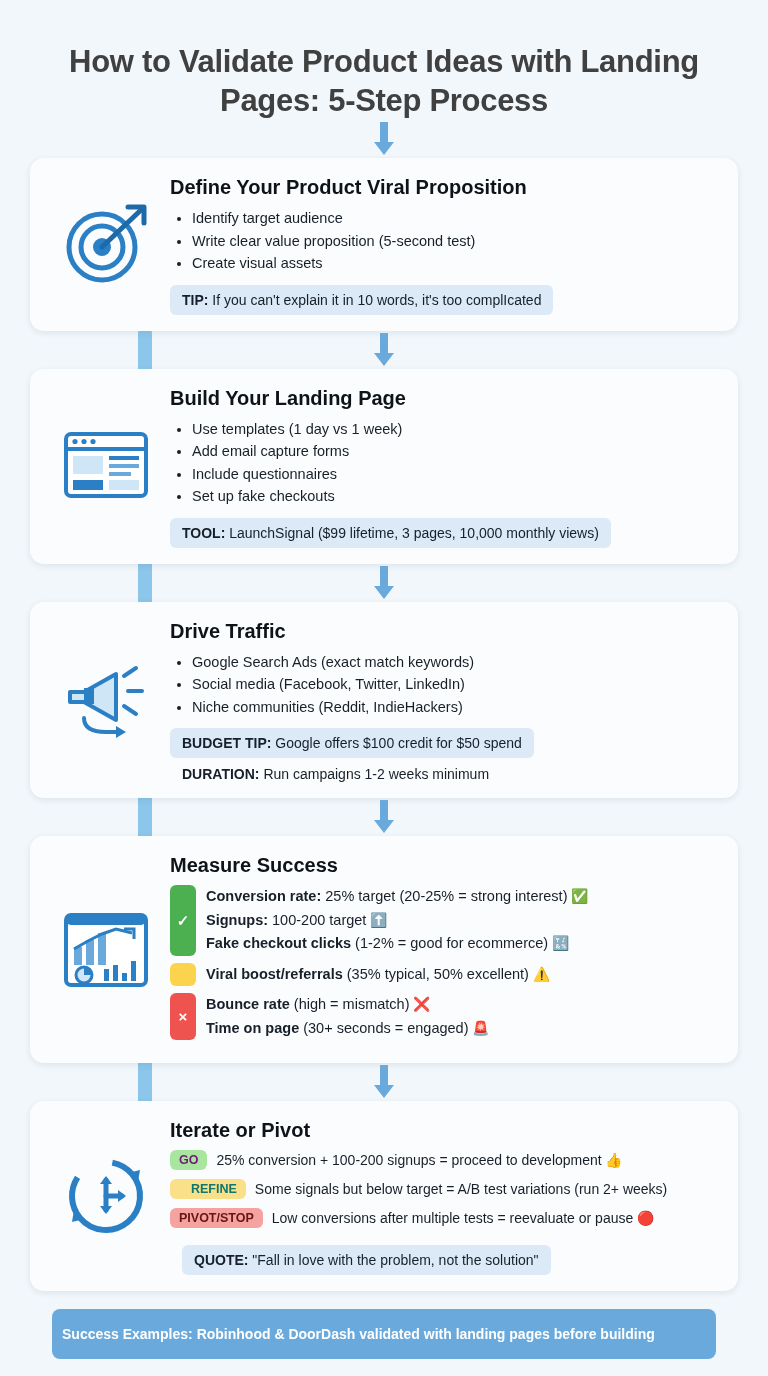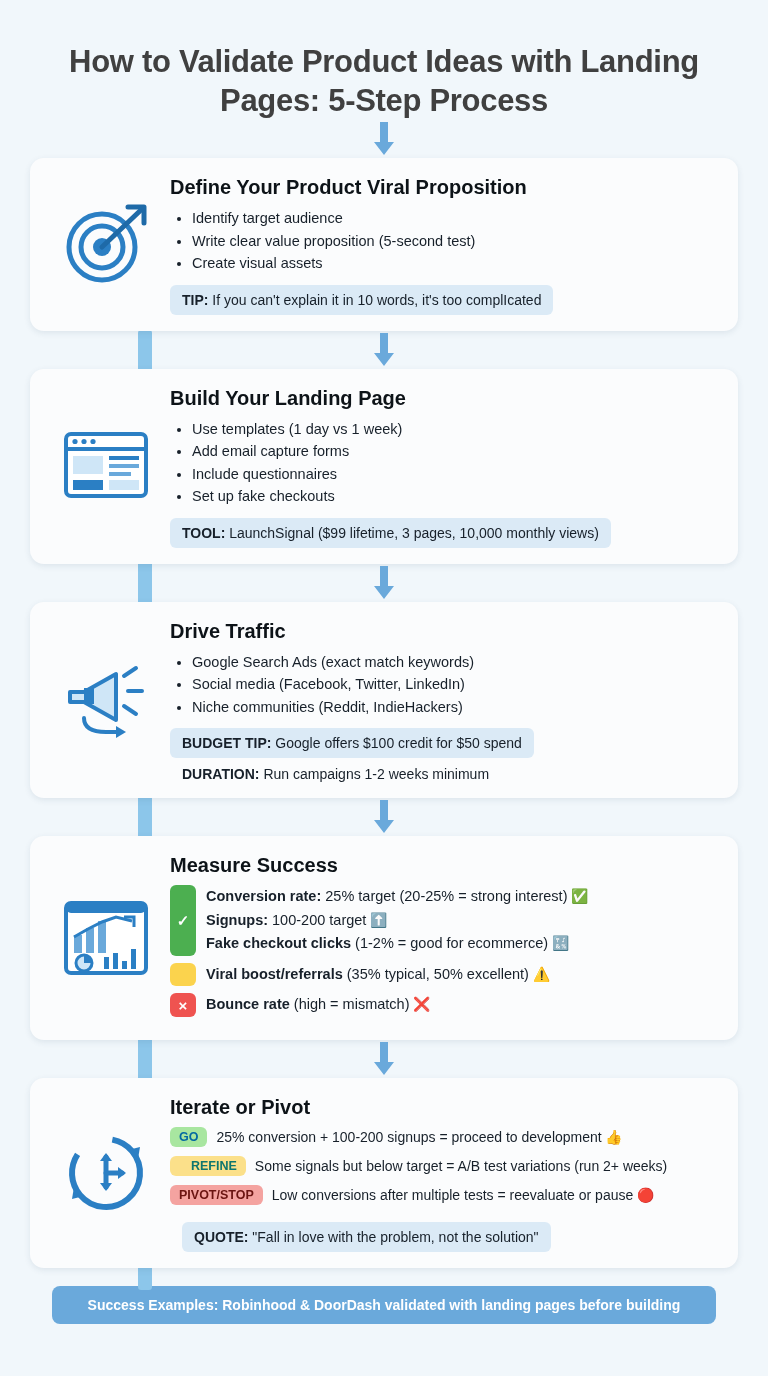--- a/index.html
+++ b/index.html
@@ -141,34 +141,34 @@
   }
   .pill {
     display: inline-block;
     border-radius: 6px;
     padding: 3px 9px;
     font-size: 12.5px;
     font-weight: bold;
     margin-right: 9px;
     white-space: nowrap;
   }
-  .pill-go { background: #a8e6a0; color: #0369a1; }
+  .pill-go { background: #a8e6a0; color: #701a75; }
   .pill-refine { background: #fbe08a; color: #0f766e; padding-left: 21px; }
   .pill-pivot { background: #f4a3a0; color: #6b1411; }
   .pill-text { flex: 1; }
 
   .footer-band {
     margin: 18px 24px 0 24px;
     background: #6aa9db;
     color: #ffffff;
     border-radius: 8px;
-    text-align: center;
+    text-align: left;
     font-size: 14px;
     font-weight: bold;
-    padding: 11px 10px;
+    padding: 17px 10px;
     box-sizing: border-box;
   }
   .quote-chip {
     margin-top: 8px;
     margin-left: 12px;
   }
 </style>
 </head>
 <body>
 
@@ -309,20 +309,21 @@
         <div class="status-bar status-yellow"></div>
         <div class="metric-lines">
           <div class="metric-line"><b>Viral boost/referrals</b><span> (35% typical, 50% excellent) </span><span class="emoji">⚠️</span></div>
         </div>
       </div>
 
       <div class="metric-group">
         <div class="status-bar status-red">×</div>
         <div class="metric-lines">
           <div class="metric-line"><b>Bounce rate</b><span> (high = mismatch) </span><span class="emoji">❌</span></div>
+          <div class="metric-line"><b>Time on page</b><span> (30+ seconds = engaged) </span><span class="emoji">🚨</span></div>
         </div>
       </div>
     </div>
   </div>
 
   <div class="arrow">
     <svg width="26" height="34" viewBox="0 0 26 34">
         <path d="M9 0 h8 v20 h6 L13 33 L3 20 h6 z" fill="#6aa9db"></path>
       </svg>
   </div>

